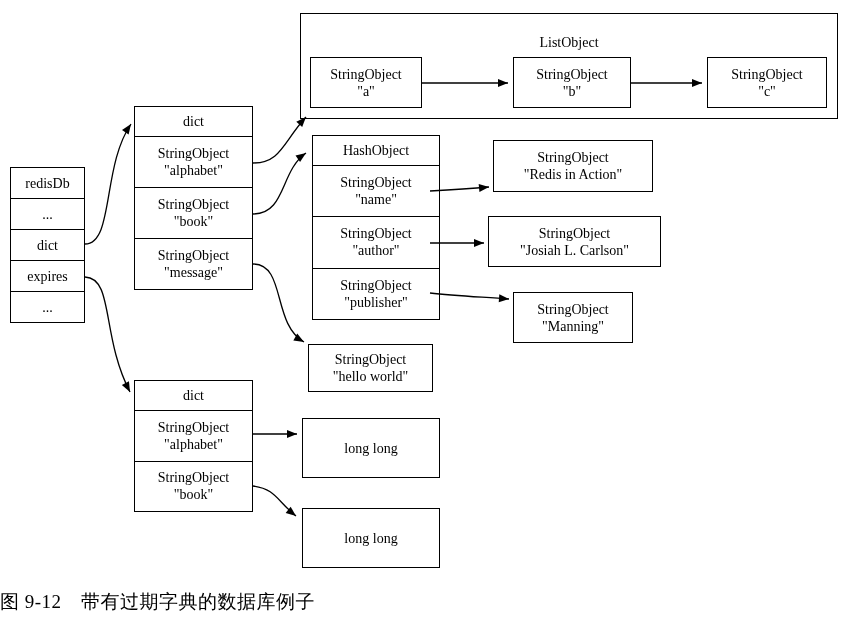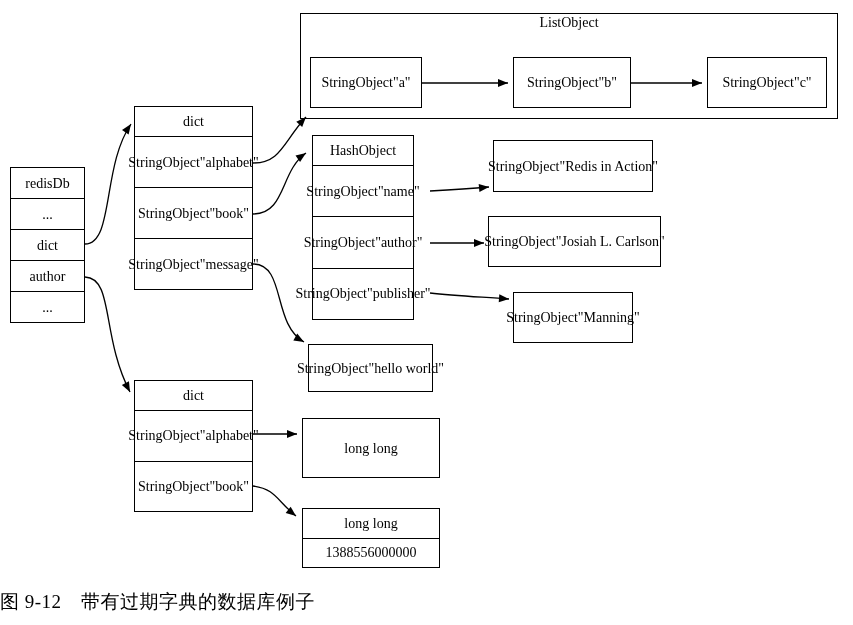--- a/index.html
+++ b/index.html
@@ -6,33 +6,33 @@
   body { width: 853px; height: 625px; font-family: "Liberation Serif", "DejaVu Serif", serif; color: #000; }
   .stage { position: relative; width: 853px; height: 625px; background: #fff; overflow: hidden; }
 
   .node {
     position: absolute; box-sizing: border-box;
     border: 1px solid #000; background: #fff;
     display: flex; flex-direction: column;
     font-size: 14px; line-height: 17px; text-align: center;
   }
   .row {
-    display: flex; justify-content: center; align-items: center;
+    display: flex; flex-direction: column; justify-content: center; align-items: center;
     flex: 1 1 auto; border-top: 1px solid #000; padding: 1px 2px; box-sizing: border-box;
   }
   .row.first { border-top: none; }
   .row.hd { flex: 0 0 29px; }
   .row span { display: block; white-space: nowrap; }
 
   .cluster {
     position: absolute; box-sizing: border-box;
     border: 1px solid #000; background: #fff;
   }
   .cluster-label {
-    position: absolute; top: 1px; left: 0; width: 100%;
+    position: absolute; top: 21px; left: 0; width: 100%;
     text-align: center; font-size: 14px;
   }
 
   .edges { position: absolute; left: 0; top: 0; pointer-events: none; }
 
   .caption {
     position: absolute; left: 0; top: 589px; width: 100%;
     text-align: left; font-size: 19px; letter-spacing: 0.5px;
   }
 </style>
@@ -49,21 +49,21 @@
     <div class="row first">
         <span>redisDb</span>
       </div>
     <div class="row">
         <span>...</span>
       </div>
     <div class="row">
         <span>dict</span>
       </div>
     <div class="row">
-        <span>author</span>
+        <span>expires</span>
       </div>
     <div class="row">
         <span>...</span>
       </div>
   </div>
 
   <div class="node" style="left:134px; top:106px; width:119px; height:184px;">
     <div class="row first hd">
         <span>dict</span>
       </div>
@@ -93,21 +93,21 @@
       <span>"b"</span>
     </div>
   </div>
   <div class="node" style="left:707px; top:57px; width:120px; height:51px;">
     <div class="row first">
       <span>StringObject</span>
       <span>"c"</span>
     </div>
   </div>
 
-  <div class="node" style="left:312px; top:135px; width:102px; height:185px;">
+  <div class="node" style="left:312px; top:135px; width:128px; height:185px;">
     <div class="row first hd">
         <span>HashObject</span>
       </div>
     <div class="row">
       <span>StringObject</span>
       <span>"name"</span>
     </div>
     <div class="row">
       <span>StringObject</span>
       <span>"author"</span>
@@ -159,23 +159,20 @@
 
   <div class="node" style="left:302px; top:418px; width:138px; height:60px;">
     <div class="row first">
         <span>long long</span>
       </div>
   </div>
   <div class="node" style="left:302px; top:508px; width:138px; height:60px;">
     <div class="row first">
         <span>long long</span>
       </div>
-    <div class="row">
-        <span>1388556000000</span>
-      </div>
   </div>
 
   <svg class="edges" width="853" height="625" viewBox="0 0 853 625">
     <defs>
       <marker id="arrow" markerWidth="12" markerHeight="10" refX="11" refY="5" orient="auto" markerUnits="userSpaceOnUse">
         <path d="M1,1 L11,5 L1,9 z" fill="#000"></path>
       </marker>
     </defs>
     <g stroke="#000" stroke-width="1.3" fill="none">
       <path d="M85,244 C114,244 102,166 131,124" marker-end="url(#arrow)"></path>

